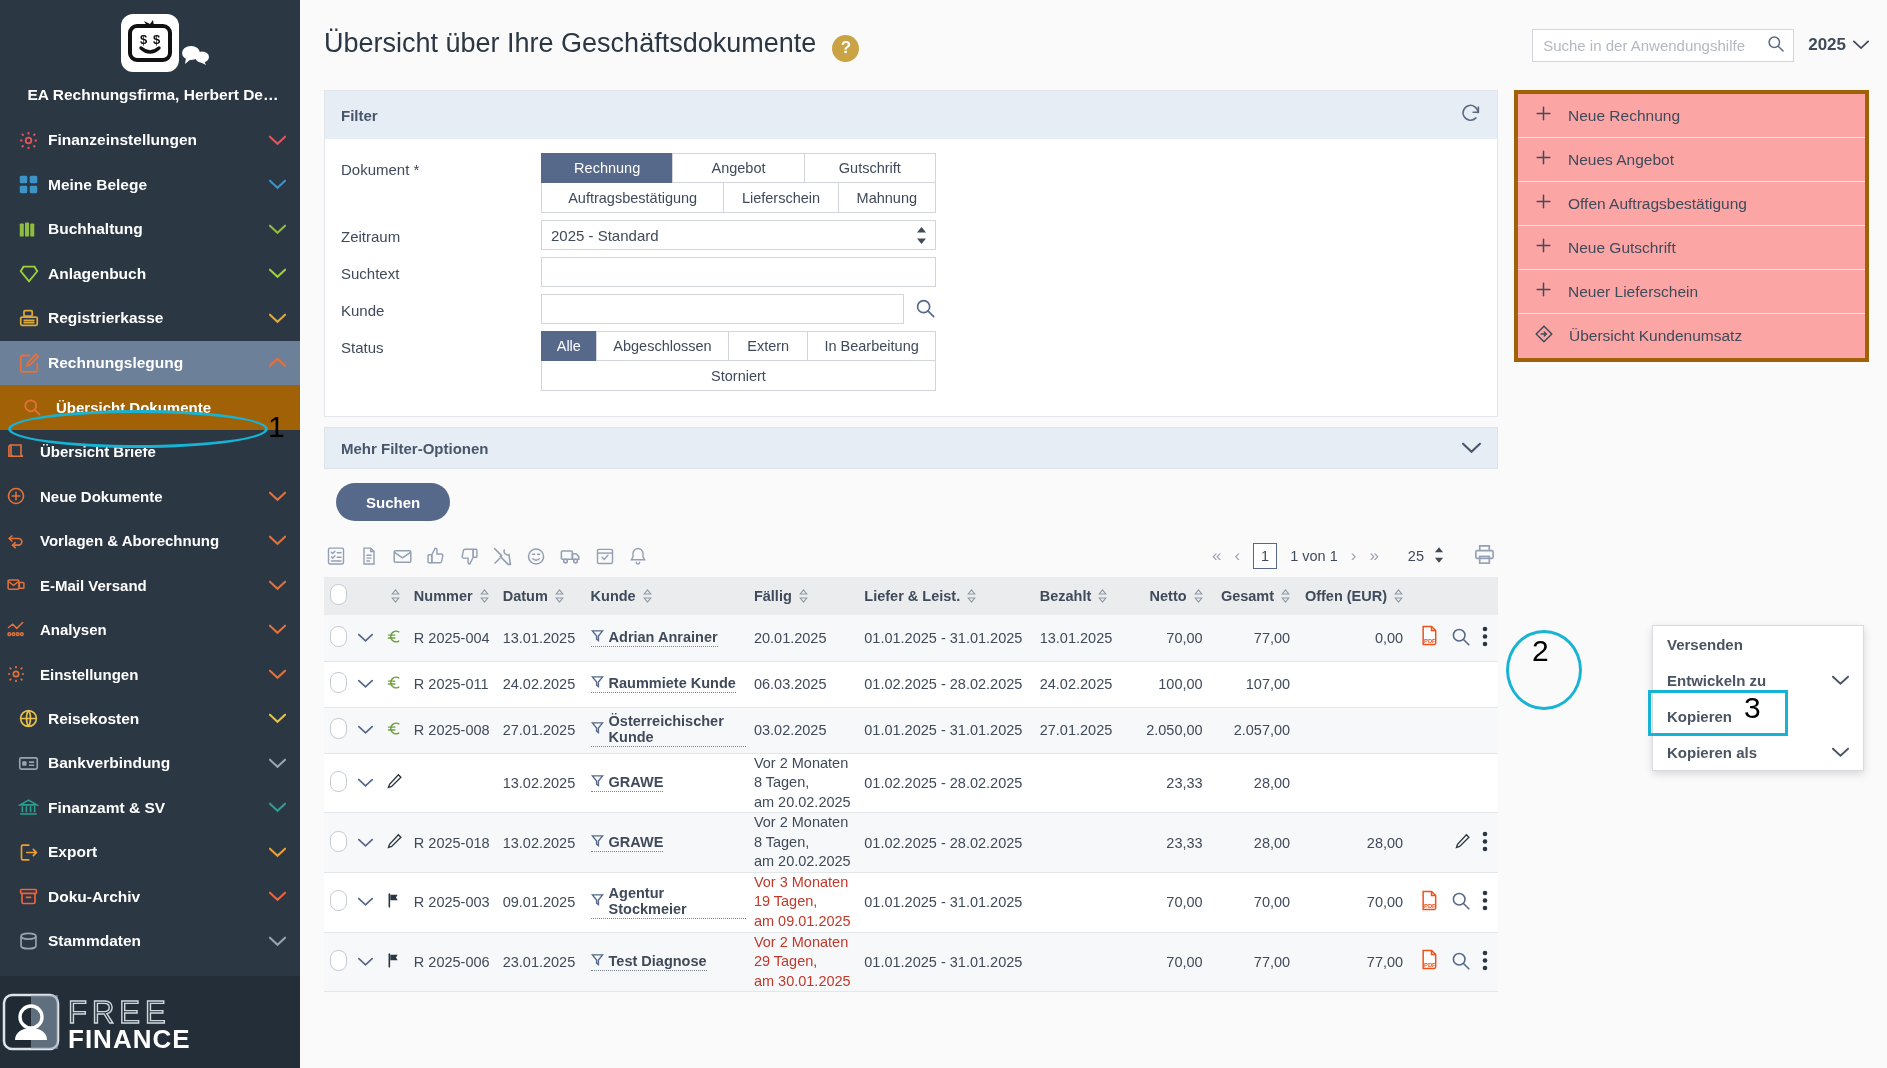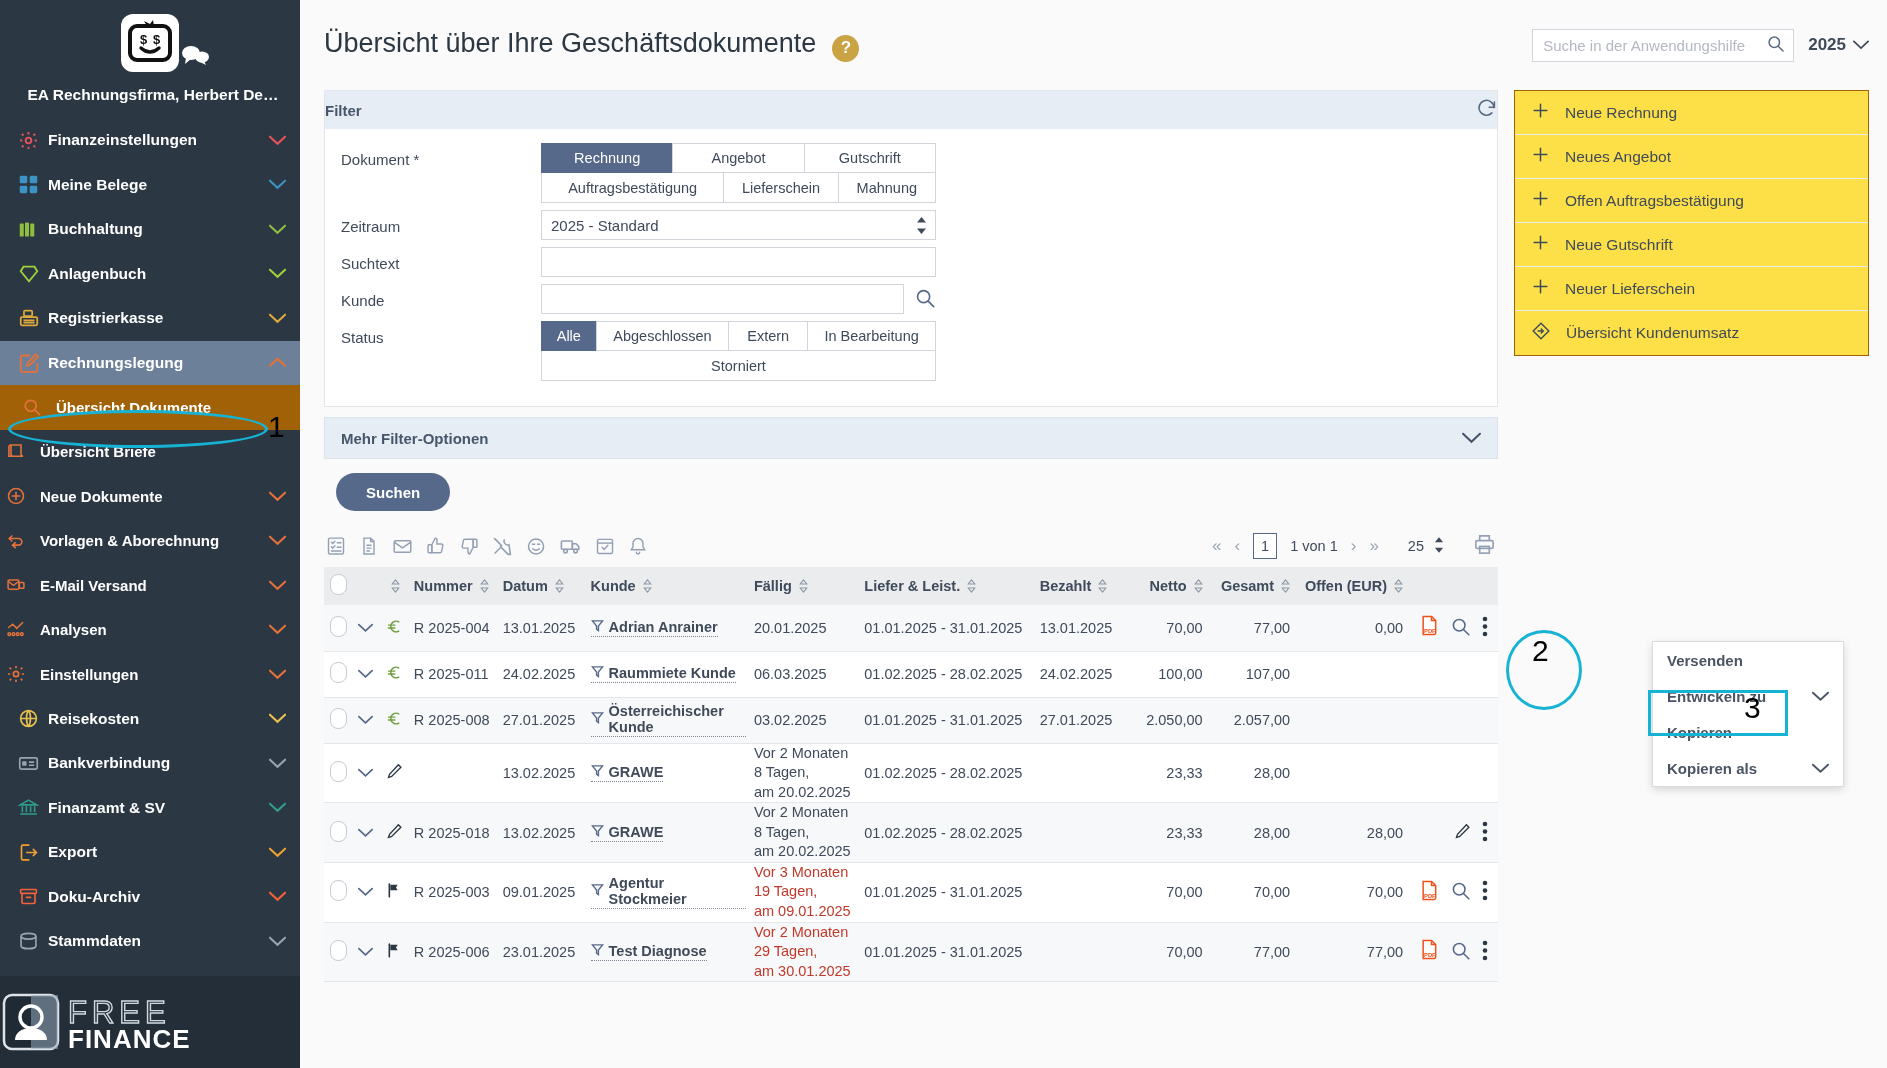--- a/index.html
+++ b/index.html
@@ -80,22 +80,22 @@
   .help-search input::placeholder { color:#b4b9c1; }
   .year-sel { display:flex;align-items:center;gap:7px;font-weight:bold;font-size:17px;color:#3f4a5a;cursor:pointer; }
 
   .content { display:flex; padding:0 18px 0 24px; gap:16px; }
   .left-col { flex:1; min-width:0; }
   .right-col { width:355px; min-width:355px; }
 
   
   .panel { border:1px solid #e2e5e9; background:#fff; }
   .panel-head {
-    background:#e6edf5; height:38px; display:flex; align-items:center;
-    padding:0 0; font-weight:bold; font-size:15px; color:#47566b;
+    background:#e6edf5; height:48px; display:flex; align-items:center;
+    padding:0 16px; font-weight:bold; font-size:15px; color:#47566b;
   }
   .panel-head .refresh { margin-left:auto; cursor:pointer; color:#5a6b81; }
   .filter-body { padding:14px 16px 18px 16px; }
   .frow { display:flex; align-items:flex-start; margin-bottom:7px; }
   .flabel { width:200px; min-width:200px; font-size:15px; color:#3f4a5a; padding-top:8px; }
   .fctl { flex:1; max-width:395px; }
   .seg-row { display:flex; }
   .seg {
     flex:1; height:30px; border:1px solid #d2d6dc; background:#fff;
     display:flex;align-items:center;justify-content:center;
@@ -121,21 +121,21 @@
   }
   .mfo .chev { margin-left:auto; }
   .search-btn-row { padding:14px 0 12px 12px; }
   .btn-primary {
     background:#56698a; color:#fff; border:none; border-radius:22px;
     height:38px; padding:0 30px; font-size:15px; font-weight:bold; cursor:pointer;
     font-family:"Liberation Sans", sans-serif;
   }
 
   
-  .qa { border:1px solid #a16207; background:#fde047; }
+  .qa { border:4px solid #a16207; background:#fca5a5; }
   .qa-item {
     height:44px; display:flex; align-items:center; gap:15px;
     padding:0 16px; border-bottom:1px solid #e8ebef; font-size:15.5px;
     color:#3f4a5a; cursor:pointer;
   }
   .qa-item:last-child { border-bottom:none; }
 
   
   .table-wrap { margin-top:2px; }
   .tbl-toolbar { height:42px; display:flex; align-items:center; gap:13px; padding:0 2px; }
@@ -169,22 +169,22 @@
     display:inline-flex; align-items:center; gap:5px; cursor:pointer; padding-bottom:1px;
   }
   .num { text-align:right; white-space:nowrap; }
   .overdue { color:#c0392b; }
   .two-line { line-height:1.35; }
   .act { display:flex; align-items:center; justify-content:flex-end; gap:11px; padding-right:6px; }
   .kebab { cursor:pointer; }
 
   
   .ctx {
-    position:absolute; width:192px; background:#fff; border:1px solid #d8dce1;
-    box-shadow:0 3px 8px rgba(0,0,0,.14); z-index:40;margin-top:16px;
+    position:absolute; width:212px; background:#fff; border:1px solid #d8dce1;
+    box-shadow:0 3px 8px rgba(0,0,0,.14); z-index:40;
   }
   .ctx-item {
     height:36px; display:flex; align-items:center; padding:0 14px;
     font-size:15px; font-weight:bold; color:#4a5463; cursor:pointer;
   }
   .ctx-item .chev { margin-left:auto; }
   .hl-rect { position:absolute; border:3px solid #17b3d4; z-index:50; pointer-events:none; }
   .pdf-ico { cursor:pointer; }
 </style>
 </head>

